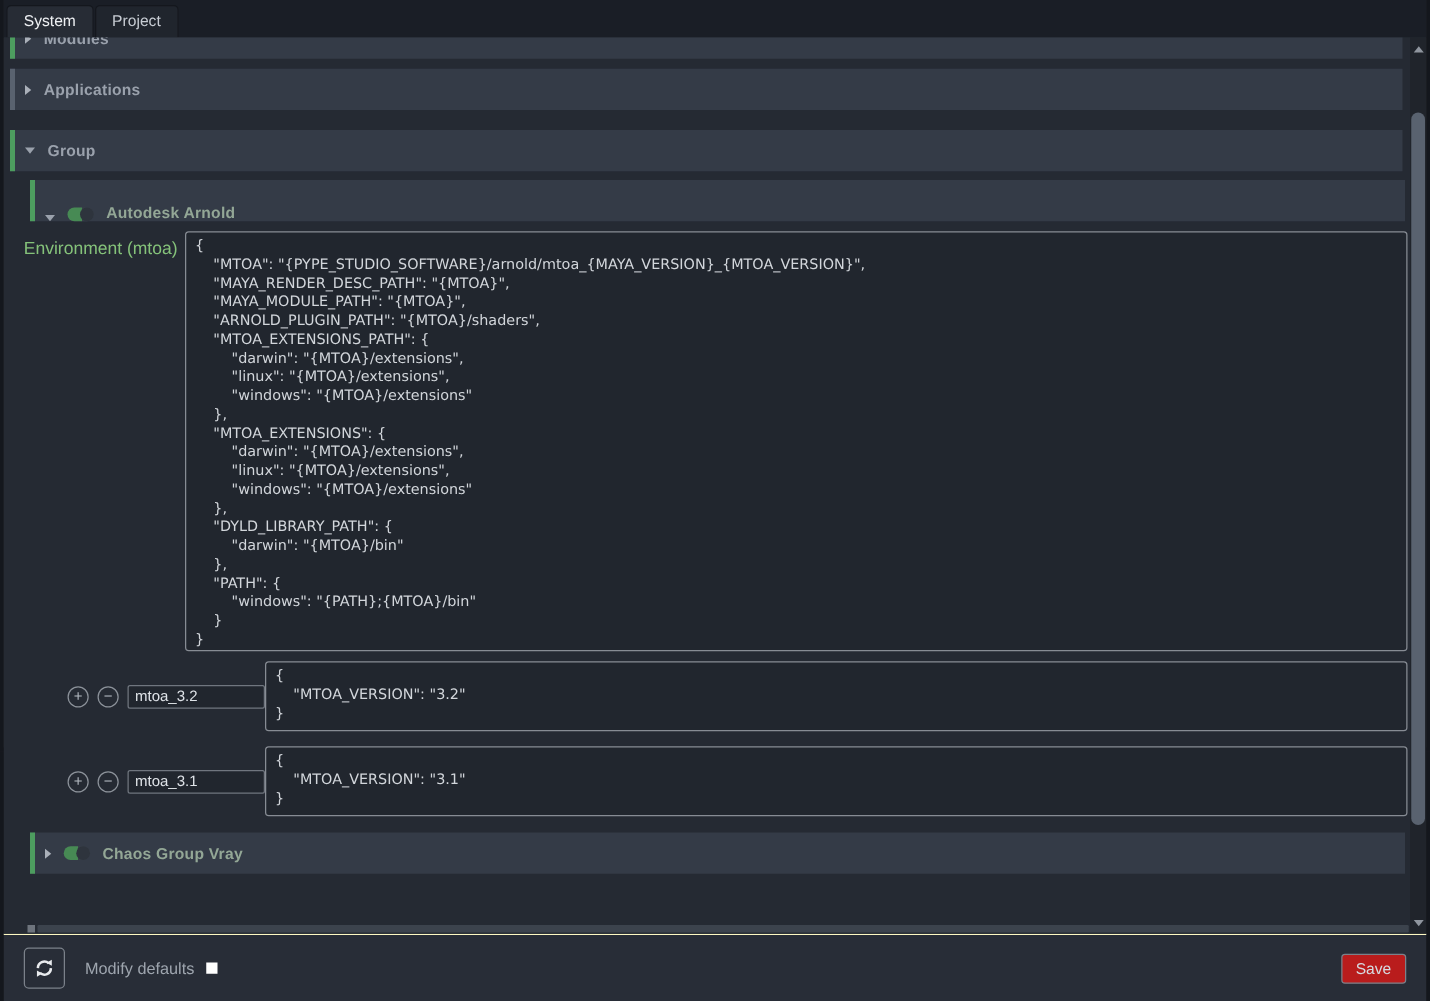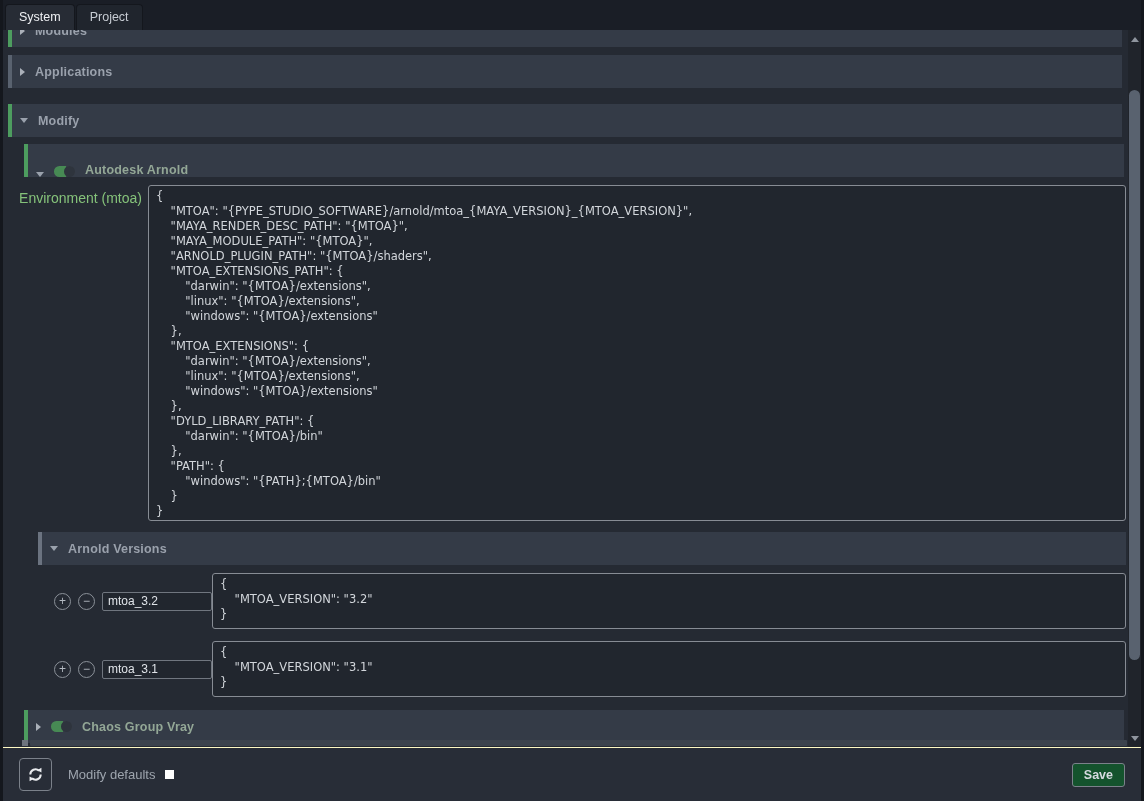--- a/index.html
+++ b/index.html
@@ -72,22 +72,22 @@
               border-top:5px solid #8f959e; }
   .sb-thumb { position:absolute; left:1px; top:60px; width:11px; height:570px; background:#59626f; border-radius:6px; }
 
   
   .footer { height:54px; background:#282d37; border-top:1px solid #fef9c3; display:flex; align-items:center;
             padding:0 16px; flex:none; }
   .refresh-btn { width:33px; height:33px; border:1px solid #7b818a; border-radius:4px; background:transparent;
                  display:flex; align-items:center; justify-content:center; cursor:default; }
   .modify-label { margin-left:16px; font-size:13px; color:#9ea5ae; }
   .modify-check { margin-left:10px; width:9px; height:9px; background:#ffffff; }
-  .save-btn { margin-left:auto; padding:4px 11px; border:1px solid #7b818a; border-radius:3px; background:#14532d;
-              color:#d6dae0; font-size:12.5px; font-family:"Liberation Sans",sans-serif; cursor:default;font-weight:bold; }
+  .save-btn { margin-left:auto; padding:4px 11px; border:1px solid #7b818a; border-radius:3px; background:#b91c1c;
+              color:#d6dae0; font-size:12.5px; font-family:"Liberation Sans",sans-serif; cursor:default; }
 </style>
 </head>
 <body>
 
 <div class="app">
 
   <div class="tabbar">
     <div class="tab active">System</div>
     <div class="tab">Project</div>
   </div>
@@ -100,21 +100,21 @@
         <span class="title">Modules</span>
       </div>
 
       <div class="sec-header gray hdr-apps">
         <span class="arr-right"></span>
         <span class="title">Applications</span>
       </div>
 
       <div class="sec-header hdr-tools">
         <span class="arr-down"></span>
-        <span class="title">Modify</span>
+        <span class="title">Group</span>
       </div>
 
       <div class="sec-header sub hdr-arnold">
         <span class="arr-down"></span>
         <span class="toggle"></span>
         <span class="title">Autodesk Arnold</span>
       </div>
 
       <div class="env-row">
         <div class="env-label">Environment (mtoa)</div>
@@ -135,24 +135,20 @@
     },
     "DYLD_LIBRARY_PATH": {
         "darwin": "{MTOA}/bin"
     },
     "PATH": {
         "windows": "{PATH};{MTOA}/bin"
     }
 }</div>
       </div>
 
-      <div class="sec-header hdr-versions">
-        <span class="arr-down"></span>
-        <span class="title">Arnold Versions</span>
-      </div>
 
       <div class="vrow">
         <div class="vctrl">
           <button class="circle-btn">+</button>
           <button class="circle-btn">−</button>
           <input class="key-input" value="mtoa_3.2" style="">
         </div>
         <div class="code vcode">{
     "MTOA_VERSION": "3.2"
 }</div>

